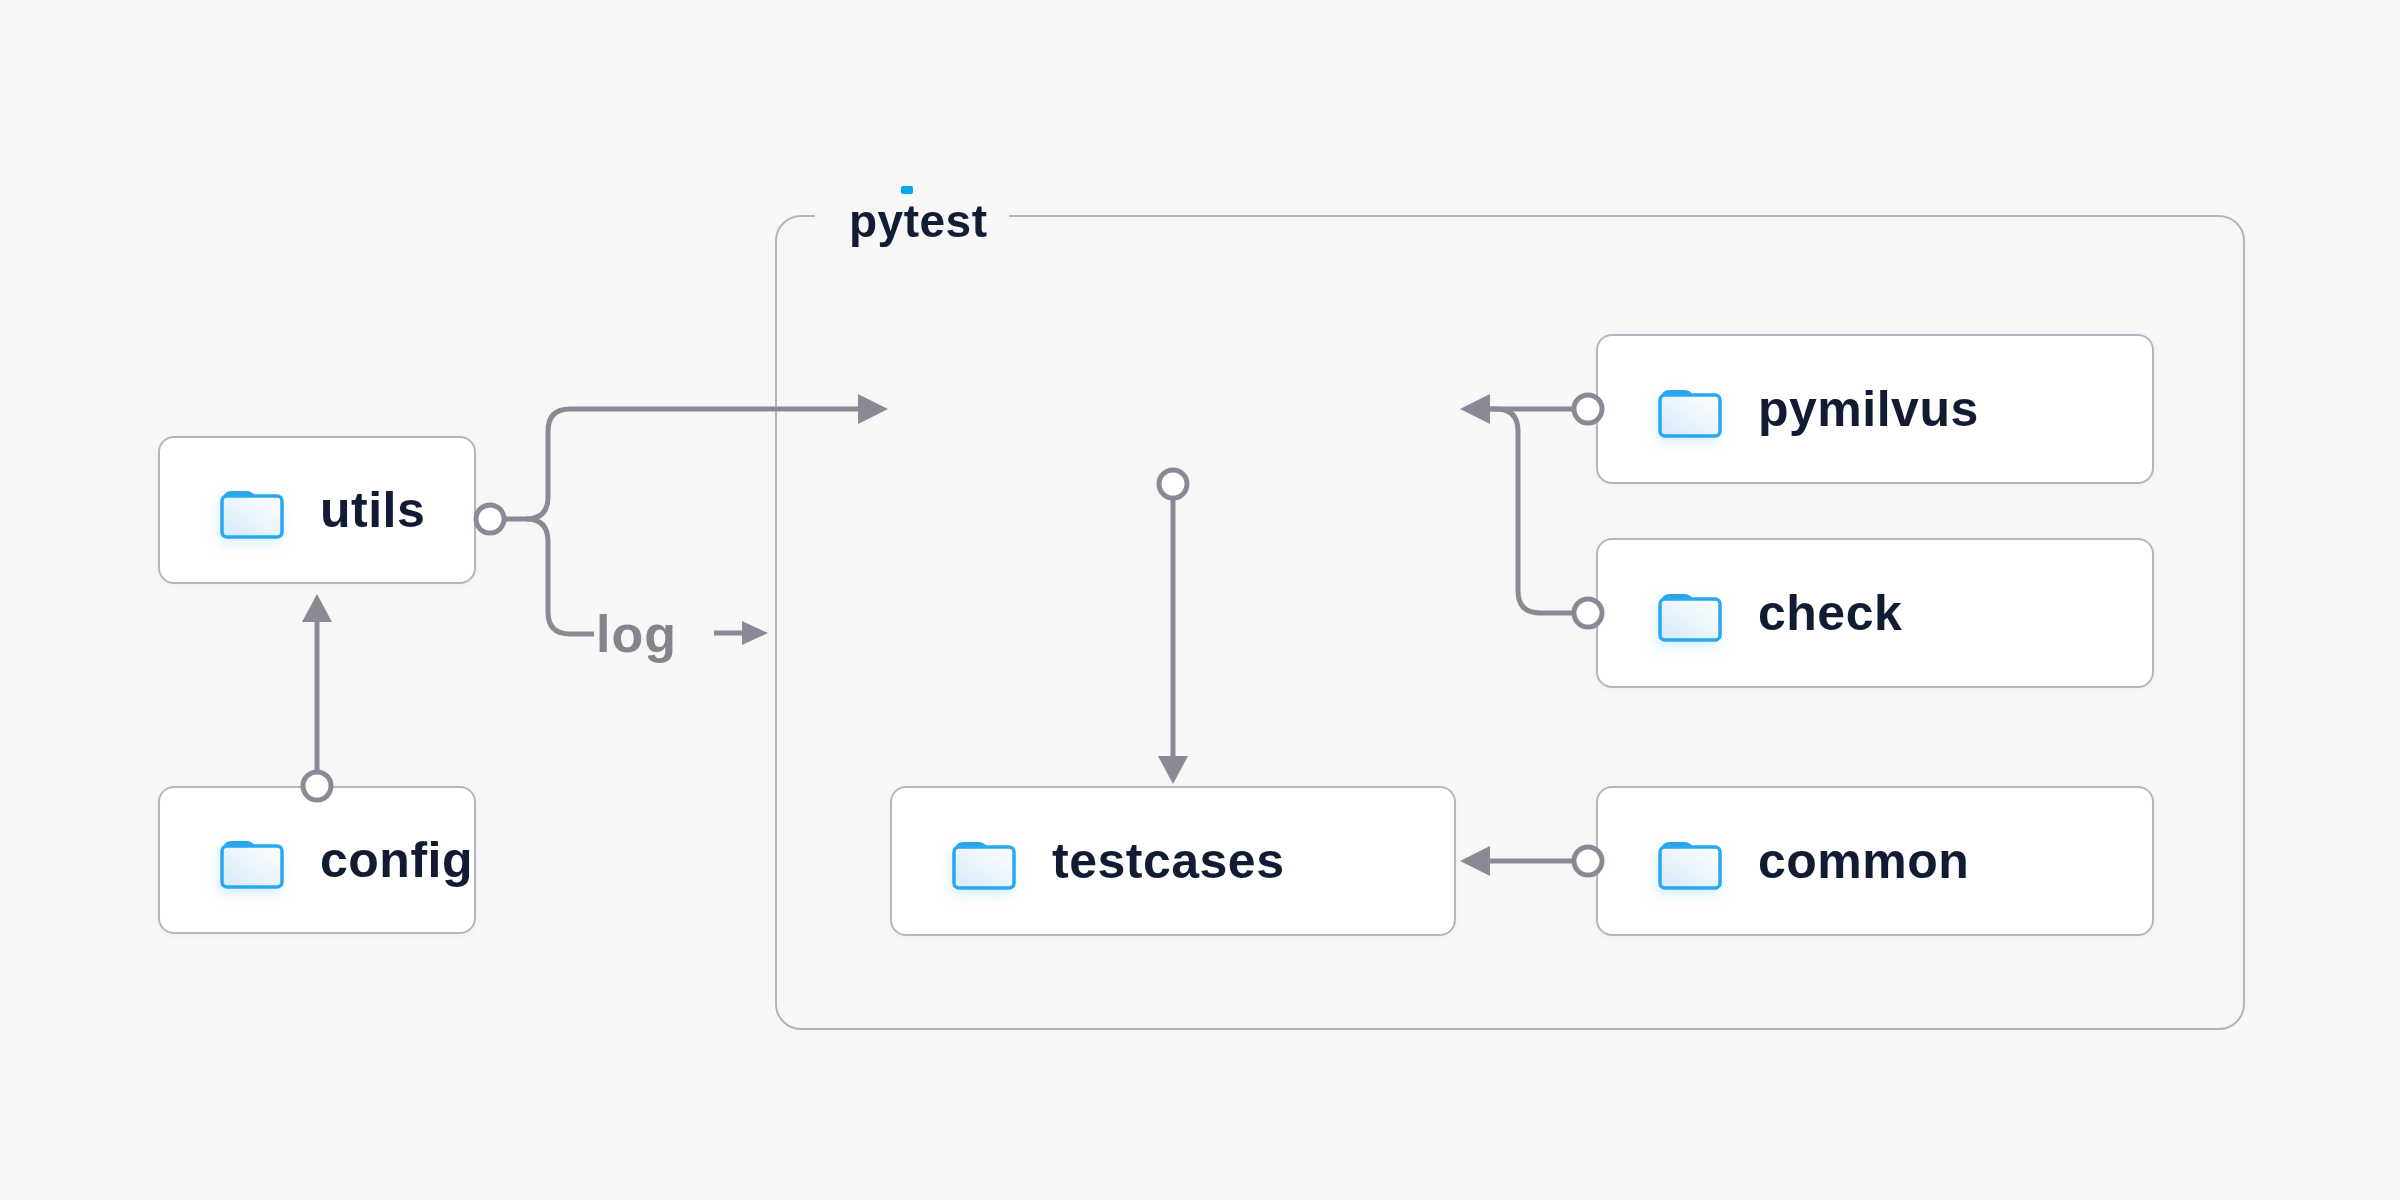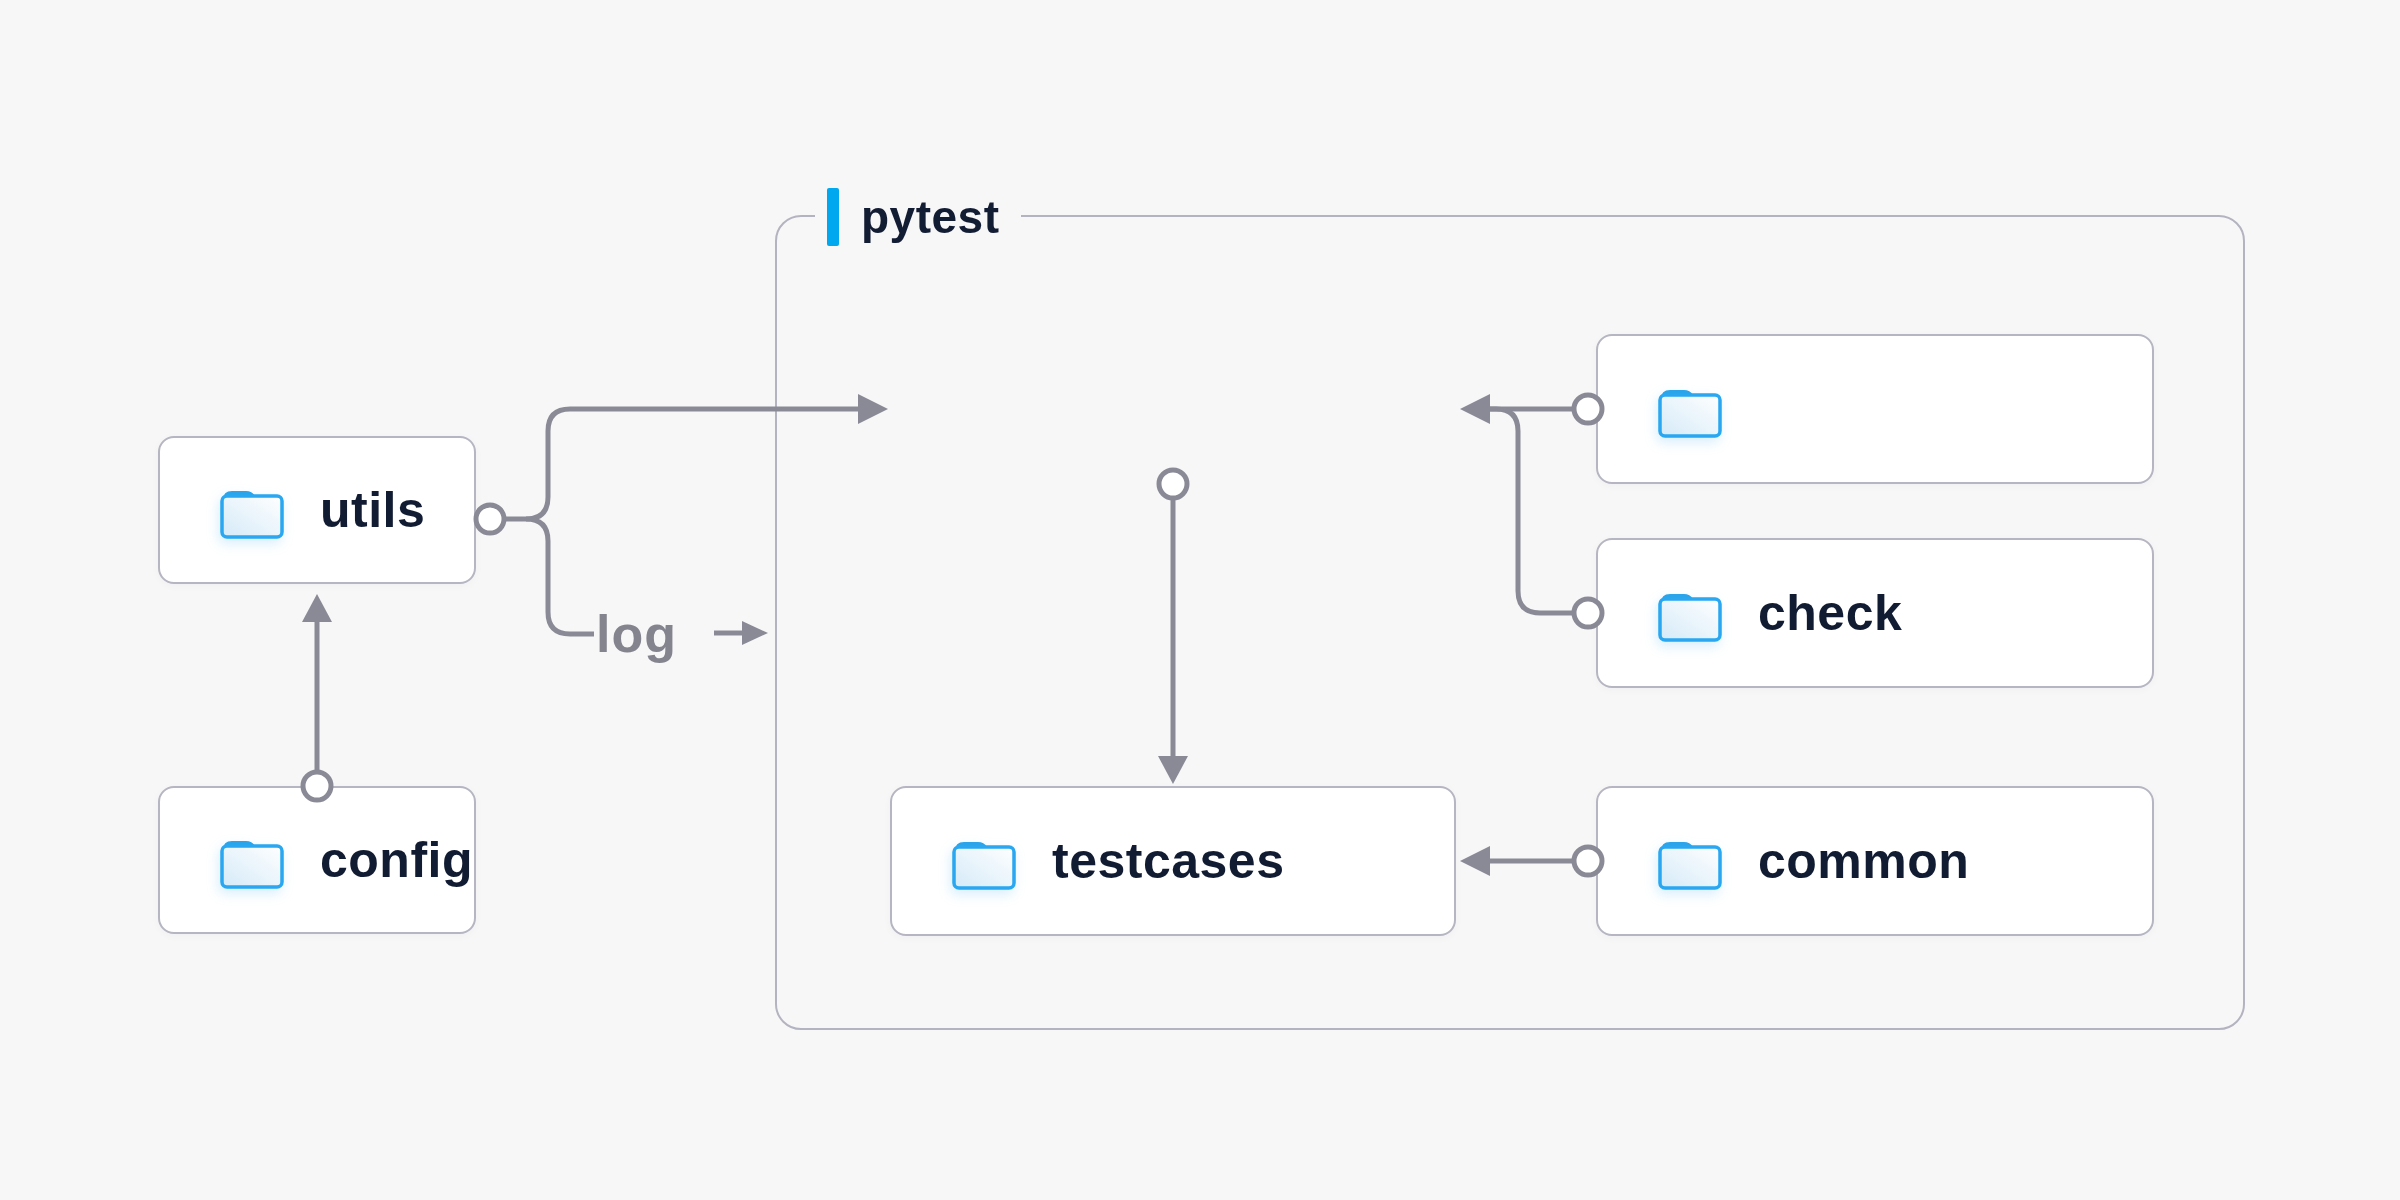--- a/index.html
+++ b/index.html
@@ -19,20 +19,21 @@
     border-radius: 26px;
     box-sizing: border-box;
   }
   .group-label {
     position: absolute;
     left: 38px; top: -31px;
     display: flex; align-items: center;
     background: #f7f7f8;
     padding: 0 22px 0 12px;
     height: 62px;
+    flex-direction: column;
   }
   .accent-bar {
     width: 12px; height: 58px;
     background: #00a8f0;
     border-radius: 2px;
     display: inline-block;
   }
   .group-label-text {
     margin-left: 22px;
     font-size: 46px; font-weight: 700;
@@ -122,20 +123,21 @@
     </svg>
     <span class="label">config</span>
   </div>
 
 
   <div class="node" id="node-pymilvus">
     <svg class="folder" viewBox="0 0 68 60">
       <path d="M5 20 q0 -9 9 -9 h14 q6 0 9 5 l4 6 h-36 z" fill="#2ba4ea"></path>
       <rect x="4" y="16" width="60" height="41" rx="5" fill="url(#folderGrad)" stroke="#29a7f0" stroke-width="3.5"></rect>
     </svg>
+    <span class="label">pymilvus</span>
   </div>
 
   <div class="node" id="node-check">
     <svg class="folder" viewBox="0 0 68 60">
       <path d="M5 20 q0 -9 9 -9 h14 q6 0 9 5 l4 6 h-36 z" fill="#2ba4ea"></path>
       <rect x="4" y="16" width="60" height="41" rx="5" fill="url(#folderGrad)" stroke="#29a7f0" stroke-width="3.5"></rect>
     </svg>
     <span class="label">check</span>
   </div>
 

